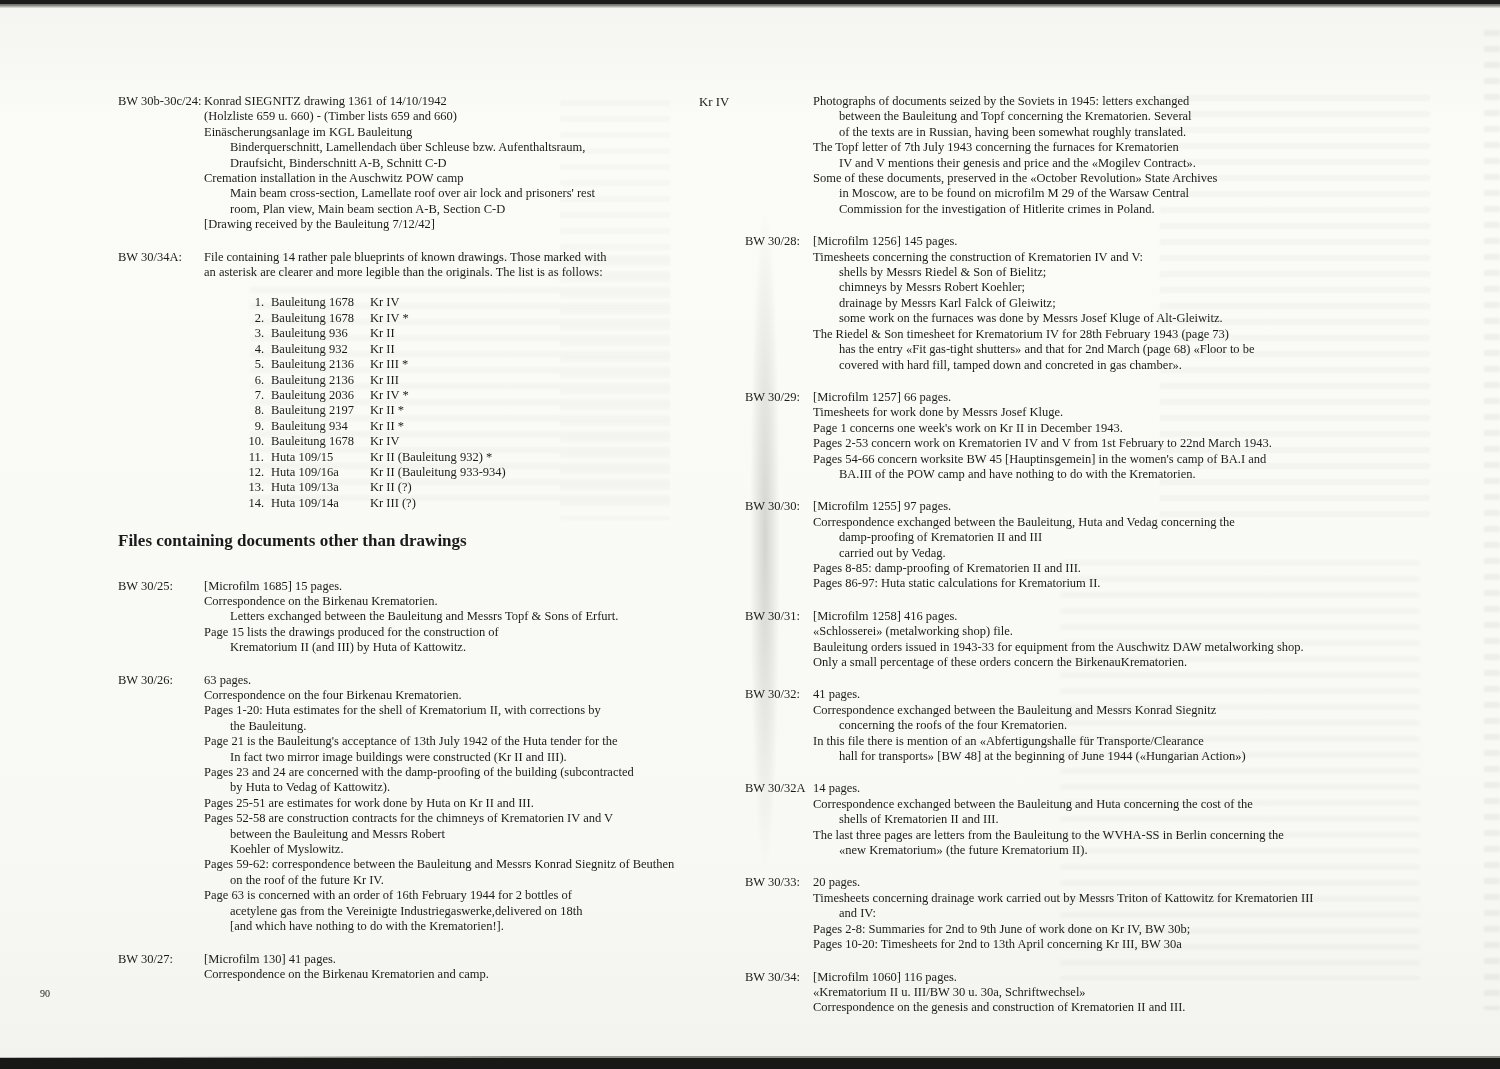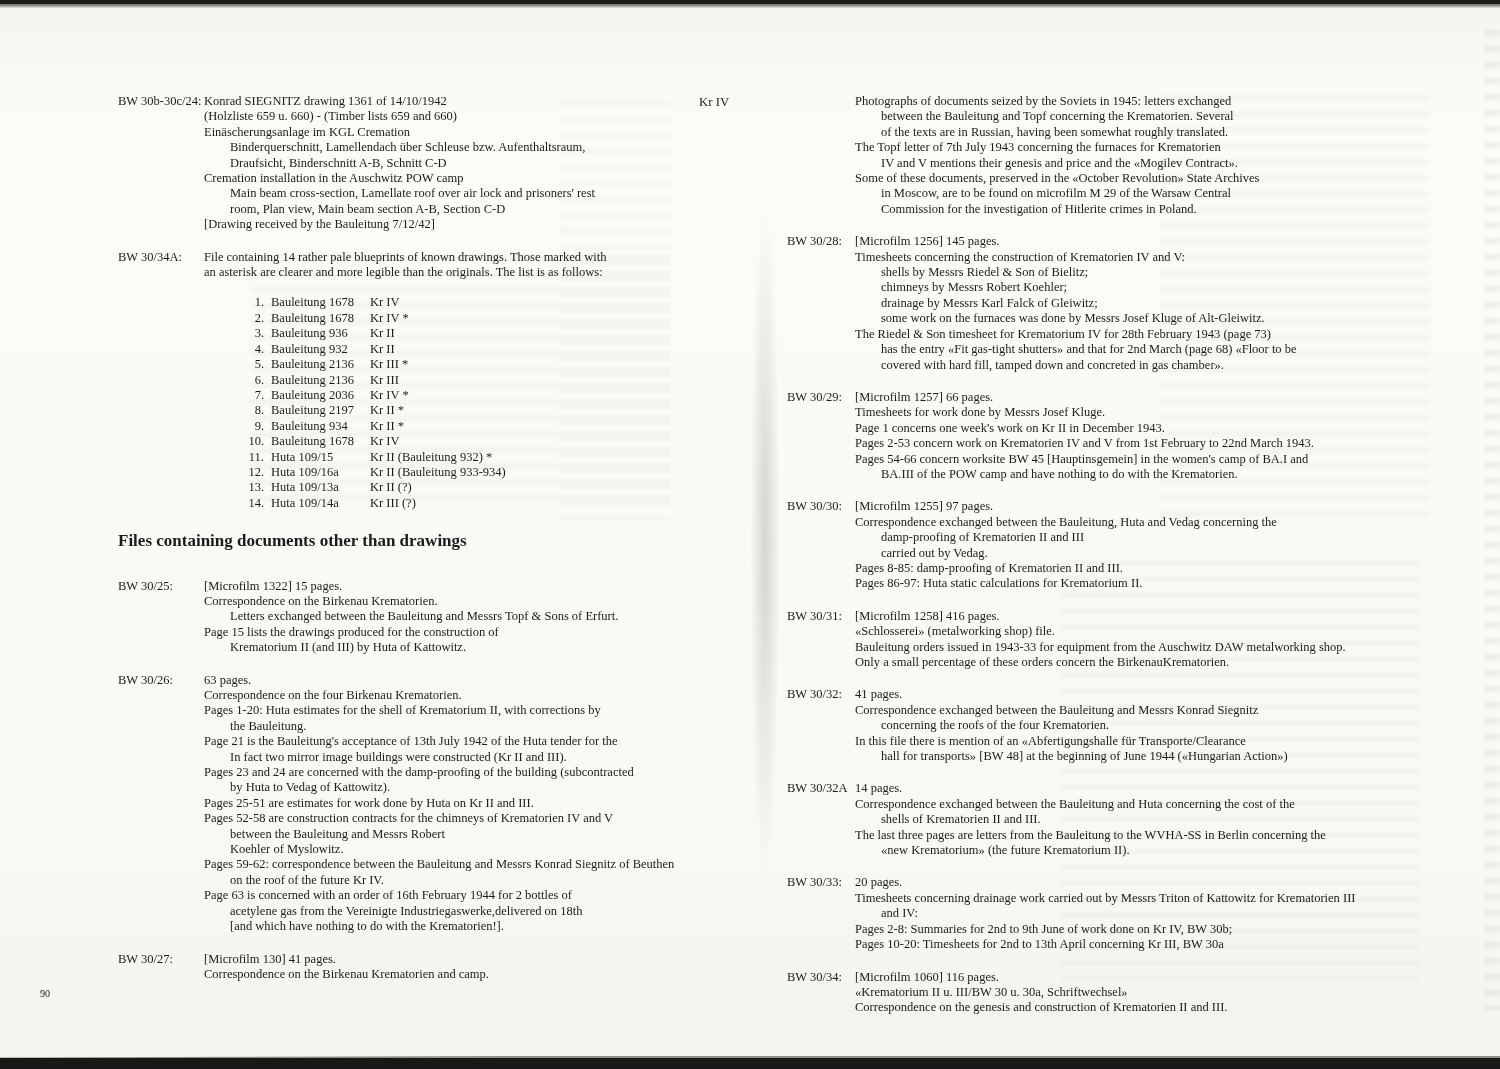--- a/index.html
+++ b/index.html
@@ -30,21 +30,21 @@
     background:radial-gradient(50% 50% at 50% 50%, rgba(40,40,38,0.18), rgba(40,40,38,0.0) 72%);
   }
   
   .ghost {
     position:absolute; pointer-events:none; filter:blur(1.2px);
     background-image:repeating-linear-gradient(to bottom, rgba(95,95,90,0.16) 0 6px, rgba(0,0,0,0) 6px 16px);
   }
   
   .col { position:absolute; font-size:12.5px; line-height:15.4px; }
   #col-left  { left:118px; top:94px;  width:566px; }
-  #col-right { left:787px; top:94px;  width:628px; }
+  #col-right { left:745px; top:94px;  width:628px; }
   .entry { display:grid; margin:0 0 17px 0; }
   #col-left  .entry { grid-template-columns:86px 1fr; }
   #col-right .entry { grid-template-columns:68px 1fr; }
   .entry-label { white-space:nowrap; }
   .entry-body  { }
   .line { white-space:nowrap; }
   .ind-0 { padding-left:0; }
   .ind-1 { padding-left:26px; }
   .section-heading {
     font-weight:bold; margin:22px 0 30px 0; font-size:17px;
@@ -70,21 +70,21 @@
   <div class="ghost" style="left:1160px;top:95px;width:270px;height:430px;opacity:.26;"></div>
   <div class="ghost" style="left:1060px;top:560px;width:360px;height:420px;opacity:.22;"></div>
   <div class="ghost" style="left:1484px;top:30px;width:16px;height:980px;opacity:.45;"></div>
 
   <div id="col-left" class="col">
       <div class="entry">
         <div class="entry-label">BW 30b-30c/24:</div>
         <div class="entry-body">
           <div class="line ind-0">Konrad SIEGNITZ drawing 1361 of 14/10/1942</div>
           <div class="line ind-0">(Holzliste 659 u. 660) - (Timber lists 659 and 660)</div>
-          <div class="line ind-0">Einäscherungsanlage im KGL Cremation</div>
+          <div class="line ind-0">Einäscherungsanlage im KGL Bauleitung</div>
           <div class="line ind-1">Binderquerschnitt, Lamellendach über Schleuse bzw. Aufenthaltsraum,</div>
           <div class="line ind-1">Draufsicht, Binderschnitt A-B, Schnitt C-D</div>
           <div class="line ind-0">Cremation installation in the Auschwitz POW camp</div>
           <div class="line ind-1">Main beam cross-section, Lamellate roof over air lock and prisoners' rest</div>
           <div class="line ind-1">room, Plan view, Main beam section A-B, Section C-D</div>
           <div class="line ind-0">[Drawing received by the Bauleitung 7/12/42]</div>
         </div>
       </div>
       <div class="entry">
         <div class="entry-label">BW 30/34A:</div>
@@ -162,21 +162,21 @@
               <div class="drawing-name">Huta 109/14a</div>
               <div class="drawing-kr">Kr III (?)</div>
             </div>
           </div>
         </div>
       </div>
       <div class="section-heading">Files containing documents other than drawings</div>
       <div class="entry">
         <div class="entry-label">BW 30/25:</div>
         <div class="entry-body">
-          <div class="line ind-0">[Microfilm 1322]  15 pages.</div>
+          <div class="line ind-0">[Microfilm 1685]  15 pages.</div>
           <div class="line ind-0">Correspondence on the Birkenau Krematorien.</div>
           <div class="line ind-1">Letters exchanged between the Bauleitung and Messrs Topf &amp; Sons of Erfurt.</div>
           <div class="line ind-0">Page 15 lists the drawings produced for the construction of</div>
           <div class="line ind-1">Krematorium II (and III) by Huta of Kattowitz.</div>
         </div>
       </div>
       <div class="entry">
         <div class="entry-label">BW 30/26:</div>
         <div class="entry-body">
           <div class="line ind-0">63 pages.</div>

